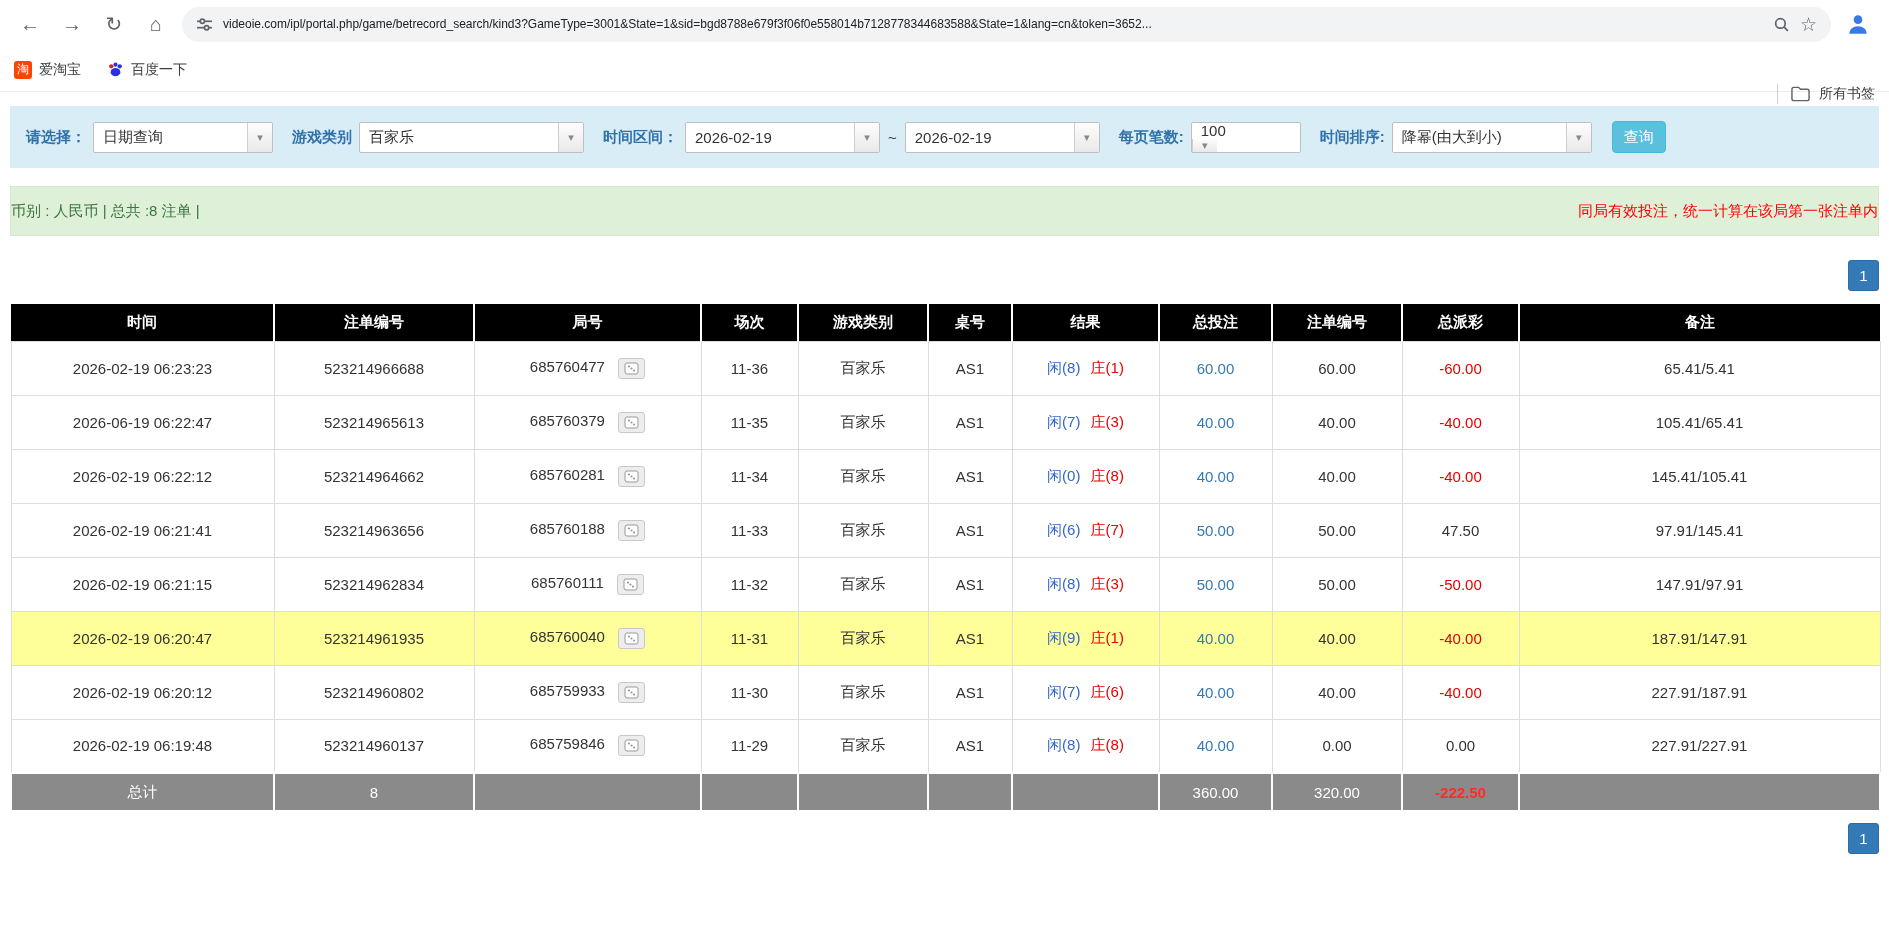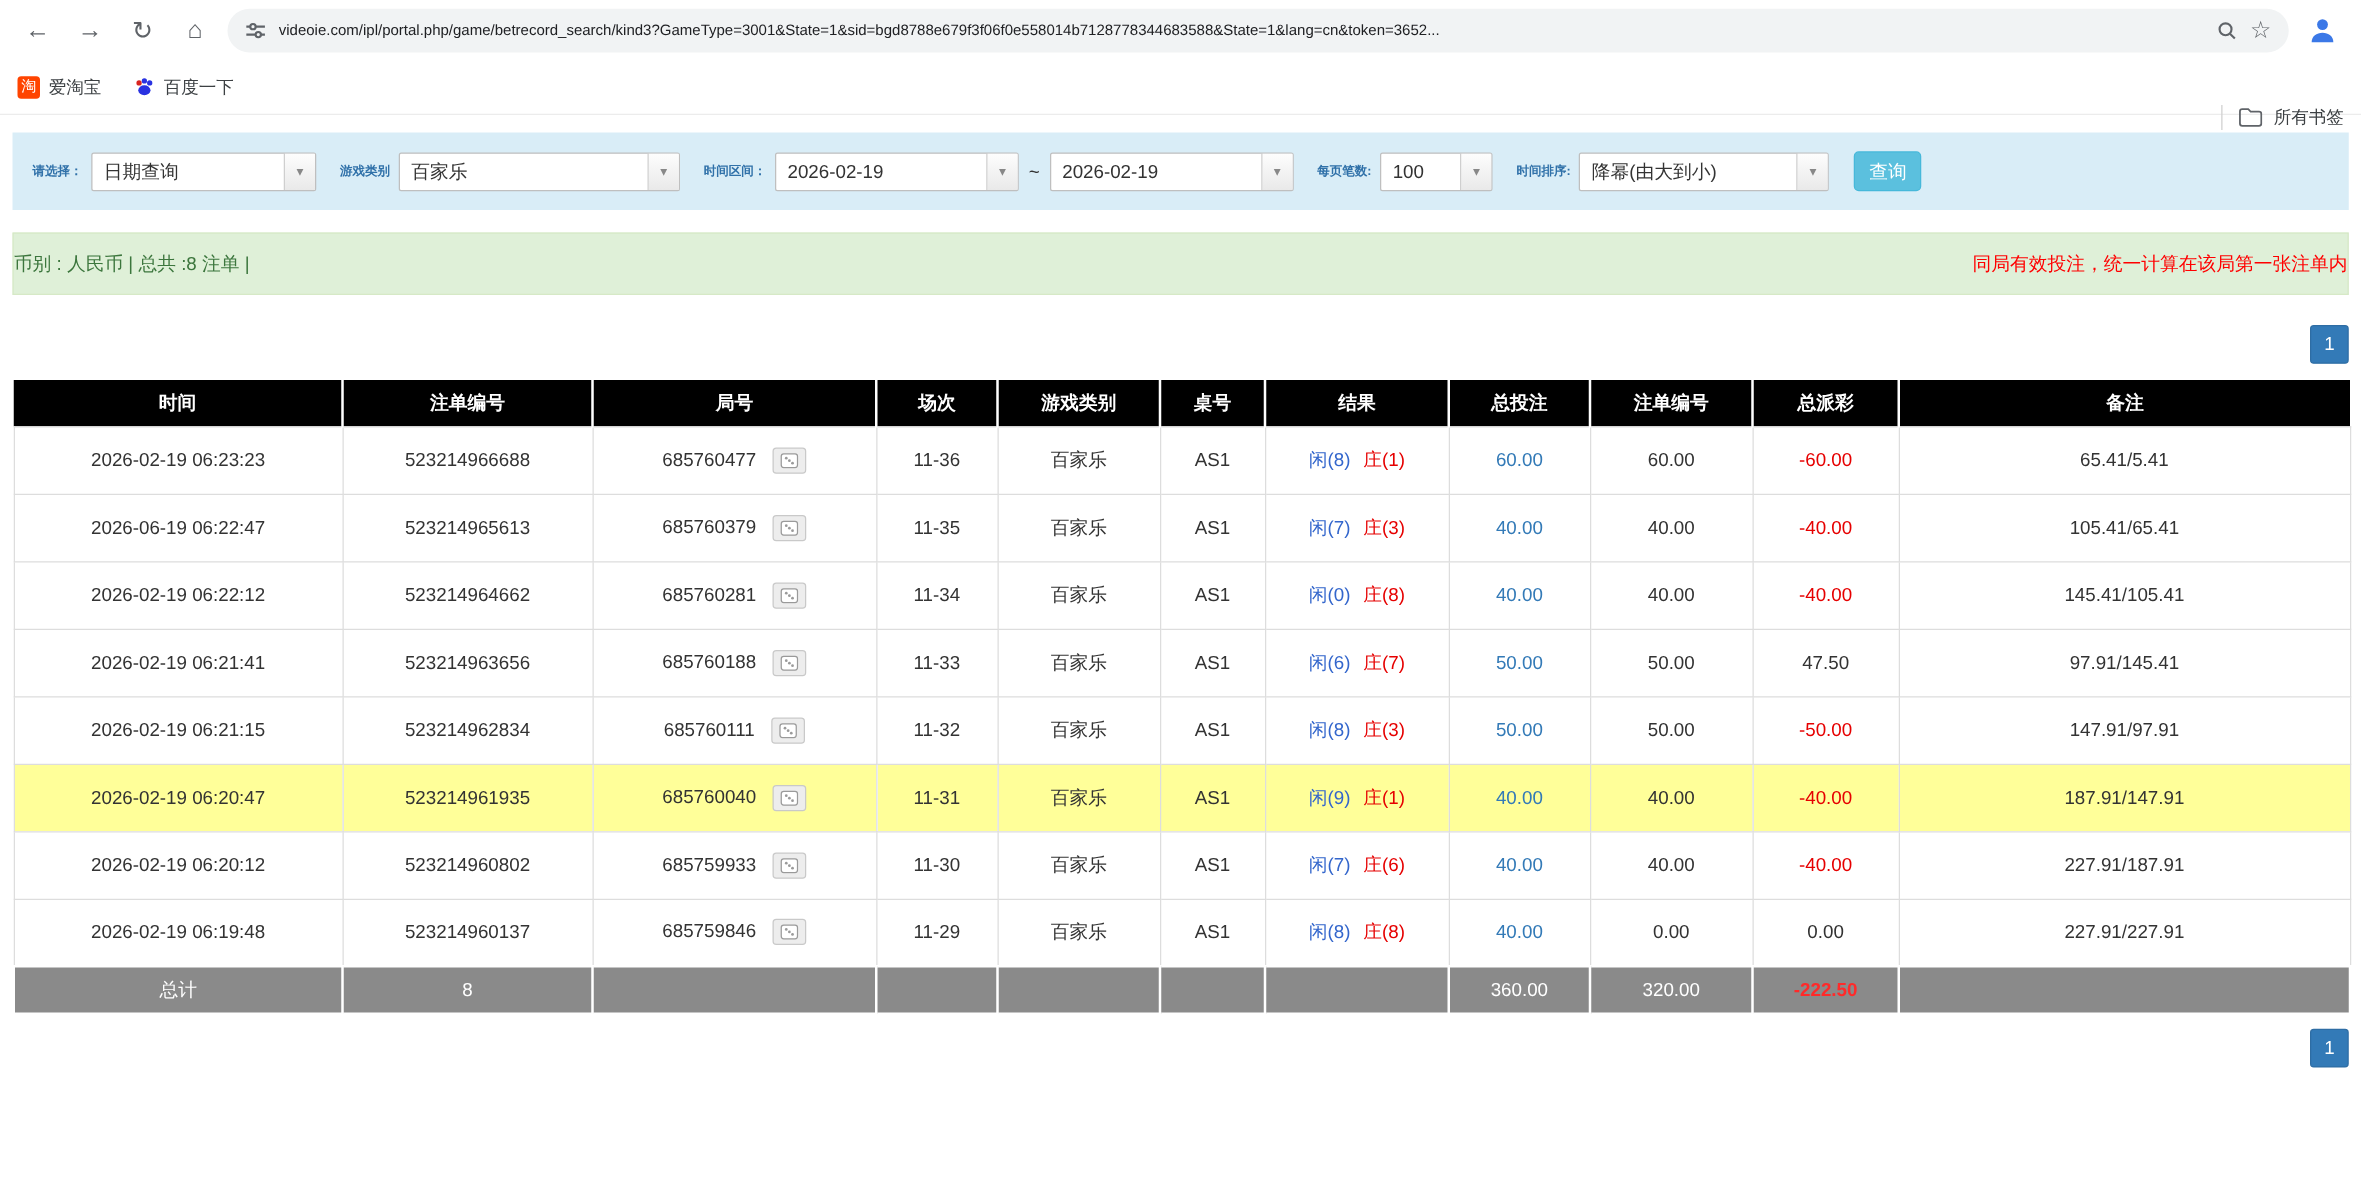--- a/index.html
+++ b/index.html
@@ -24,30 +24,30 @@
     display:flex; align-items:center; justify-content:center; }
   .bm-right { margin-left:auto; display:flex; align-items:center; gap:9px;margin-top:48px; }
   .bm-divider { width:1px; height:20px; background:#d0d0d0; margin-right:4px; }
 
   
   .page { padding:0 10px; }
   .page-title { font-size:21px; font-weight:normal; color:#333; margin-top:21px; }
 
   .filter-bar { margin-top:14px; height:62px; background:#d9edf7; display:flex; align-items:center;
     padding:0 16px; }
-  .flabel { font-size:10px; font-weight:bold; color:#3071a9; margin:0 7px 0 19px; white-space:nowrap; }
+  .flabel { font-size:15px; font-weight:bold; color:#3071a9; margin:0 7px 0 19px; white-space:nowrap; }
   .flabel.first { margin-left:0; }
   .combo { display:inline-flex; align-items:stretch; height:31px; background:#fff;
     border:1px solid #bfbfbf; border-radius:2px; cursor:pointer; }
   .combo-val { flex:1; display:flex; align-items:center; padding:0 9px; font-size:15px; color:#333;
     white-space:nowrap; overflow:hidden; }
   .combo-arrow { width:25px; display:flex; align-items:center; justify-content:center;
     border-left:1px solid #cfcfcf; background:linear-gradient(#fdfdfd,#e9e9e9); color:#888; font-size:11px; }
   .combo-mode { width:180px; } .combo-game { width:225px; } .combo-date { width:195px; }
-  .combo-size { width:90px; } .combo-sort { width:200px; }
+  .combo-size { width:110px;flex-direction:column; } .combo-sort { width:200px; }
   .tilde { font-size:15px; color:#333; margin:0 8px; }
   .search-btn { margin-left:20px; width:54px; height:32px; background:#5bc0de; border:1px solid #46b8da;
     border-radius:4px; color:#fff; font-size:15px; cursor:pointer; font-family:inherit; }
 
   .summary-bar { margin-top:18px; height:50px; background:#dff0d8; border:1px solid #d6e9c6;
     display:flex; align-items:center; justify-content:space-between; padding:0 0; font-size:15px; }
   .summary-left { color:#3c763d; }
   .summary-right { color:#ff0000; }
 
   .pagination { display:flex; justify-content:flex-end; }

